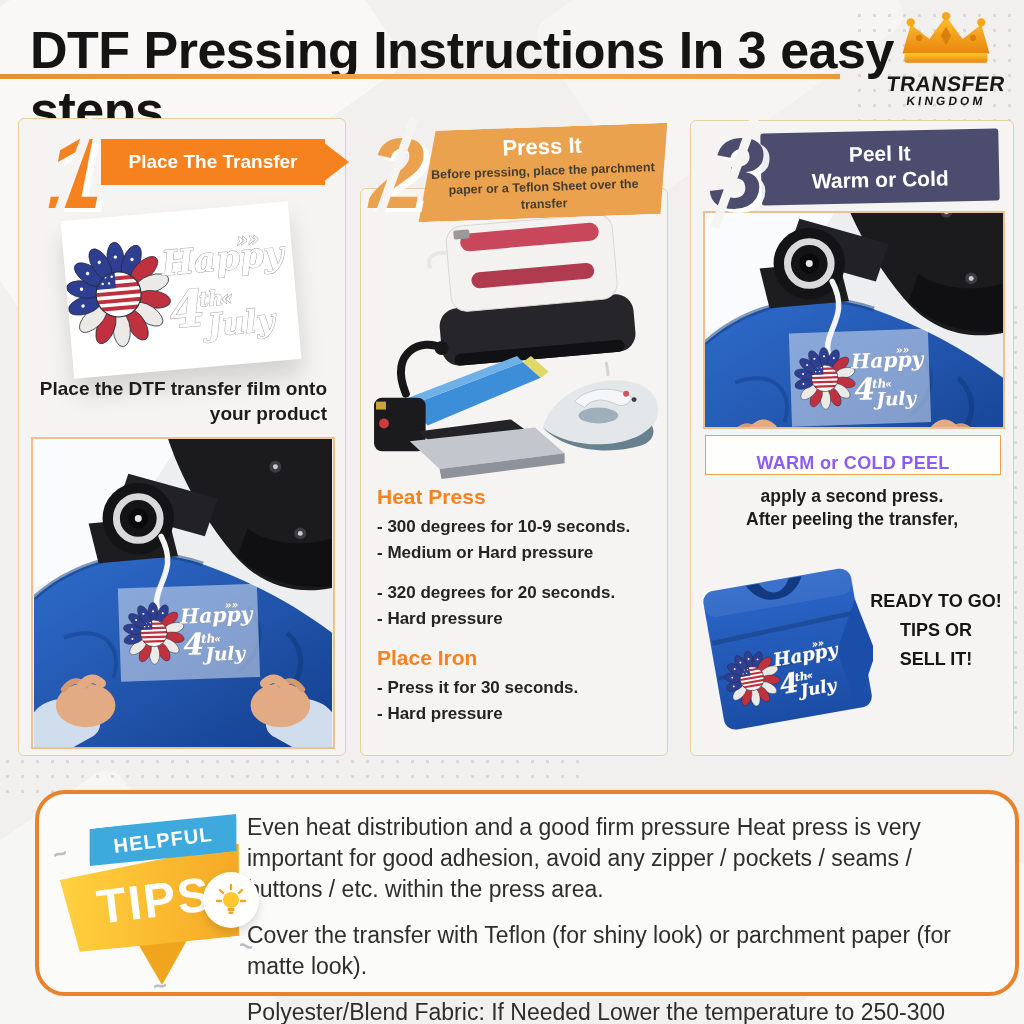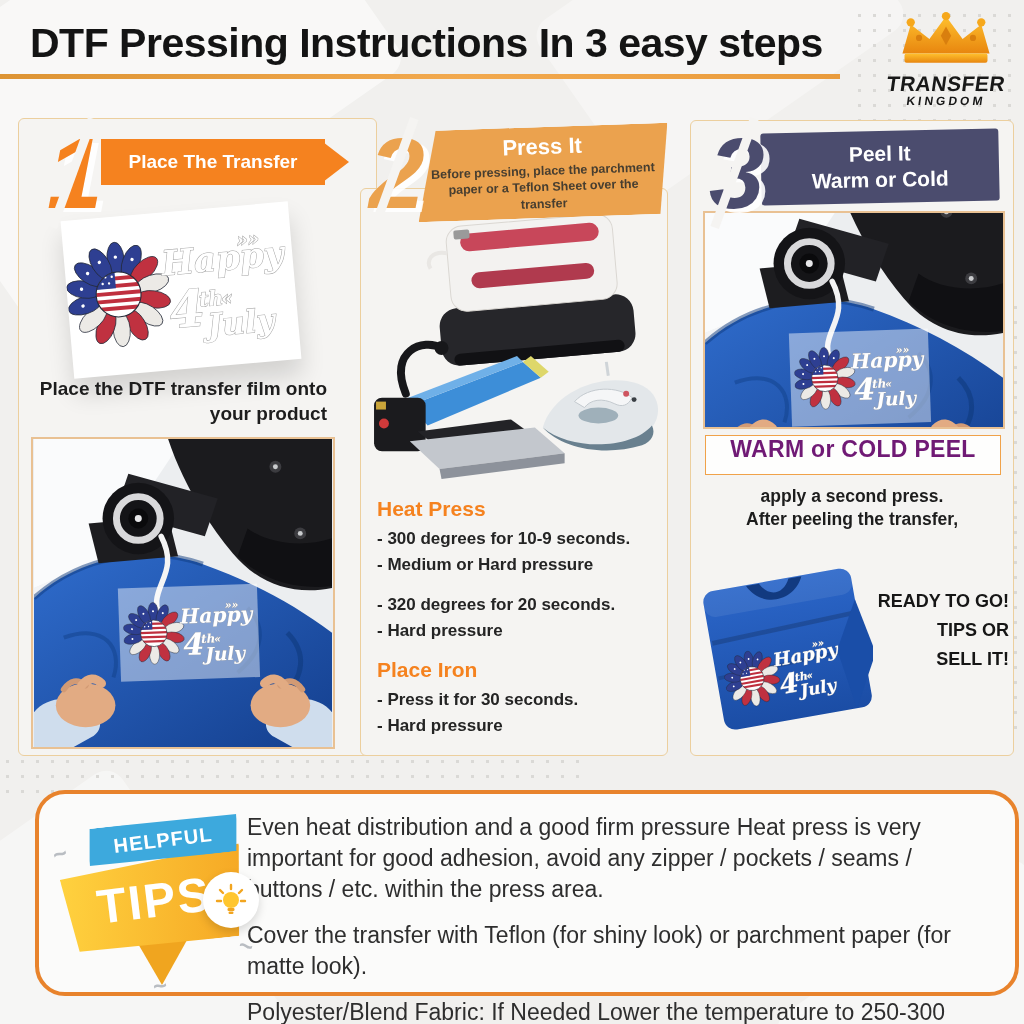--- a/index.html
+++ b/index.html
@@ -2,21 +2,21 @@
 <html><head>
 <meta charset="utf-8">
 <style>
   html,body{margin:0;padding:0;background:#e9e8e6;}
   .page{position:relative;width:1024px;height:1024px;background:#f1f0ee;overflow:hidden;
         font-family:"Liberation Sans",sans-serif;color:#1c1c1c;}
   .wedge{position:absolute;background:rgba(255,255,255,.55);transform:rotate(-35deg);border-radius:20px;}
   .dots{position:absolute;background-image:radial-gradient(#d7d6d3 1.6px,transparent 1.8px);
         background-size:15px 15px;opacity:.9;}
   
-  .page-title{position:absolute;left:30px;top:20px;font-size:41px;font-weight:800;letter-spacing:-.5px;color:#141414;}
+  .page-title{position:absolute;left:30px;top:20px;font-size:52px;font-weight:800;letter-spacing:-.5px;color:#141414;}
   .title-underline{position:absolute;left:0;top:74px;width:840px;height:5px;
         background:linear-gradient(90deg,#dd9434,#f2a94e 55%,#e99b3c);}
   .logo{position:absolute;left:872px;top:12px;width:148px;text-align:center;}
   .logo-name{font-size:21px;font-weight:800;color:#181818;transform:skewX(-8deg);letter-spacing:.5px;}
   .logo-sub{font-size:12px;font-weight:800;color:#181818;transform:skewX(-8deg);letter-spacing:3px;margin-top:-2px;}
   
   .card{position:absolute;background:#f5f4f2;border:1px solid #eccf9e;border-radius:6px;}
   .num{position:absolute;font-style:italic;font-weight:800;font-size:100px;line-height:1;
        text-shadow:6px 4px 0 rgba(255,255,255,.9);z-index:2;}
   .num .slash{position:absolute;left:38%;top:-8%;width:9px;height:116%;background:#f5f4f2;transform:rotate(20deg);}
@@ -31,22 +31,22 @@
   .banner3{position:absolute;background:#4B4C6E;color:#fff;text-align:center;transform:rotate(-1.2deg);
        border-radius:3px;z-index:1;display:flex;flex-direction:column;justify-content:center;}
   .banner3 div{font-size:21px;font-weight:800;line-height:1.25;}
   .film{position:absolute;background:#fff;box-shadow:0 16px 24px rgba(0,0,0,.14);transform:rotate(-5deg);}
   .caption{position:absolute;text-align:center;font-weight:800;font-size:19px;color:#1d1d1d;line-height:1.3;}
   .photo{position:absolute;border:2px solid #e9c193;overflow:hidden;background:#eceef0;}
   .blocks{position:absolute;left:16px;}
   .pblock{margin-bottom:15px;}
   .pblock .ptitle{color:#F5821F;font-size:21px;font-weight:800;margin-bottom:5px;}
   .pblock .pline{font-size:17px;font-weight:700;color:#242424;line-height:1.5;}
-  .peel-box{position:absolute;background:#fefefd;border:1px solid #f0a24a;display:flex;align-items:flex-start;
-       justify-content:center;color:#701a75;font-size:23px;font-weight:800;letter-spacing:.3px;}
+  .peel-box{position:absolute;background:#fefefd;border:1px solid #f0a24a;display:flex;align-items:flex-end;
+       justify-content:center;color:#8b5cf6;font-size:18px;font-weight:800;letter-spacing:.3px;}
   .ready{position:absolute;text-align:center;font-size:18px;font-weight:800;color:#161616;line-height:1.6;}
   
   .tips-box{position:absolute;left:35px;top:790px;width:976px;height:198px;background:#fbfbfa;
        border:4px solid #E8832C;border-radius:30px;z-index:1;}
   .tips-text{position:absolute;left:208px;top:18px;width:720px;}
   .tips-text p{margin:0 0 15px 0;font-size:23px;font-weight:500;color:#2e2e2e;line-height:1.35;}
   .badge{position:absolute;left:22px;top:20px;width:200px;height:170px;}
   .badge-yellow{position:absolute;left:2px;top:40px;width:182px;height:92px;
        background:linear-gradient(100deg,#ffd23f,#f5a623);transform:rotate(-7deg);
        clip-path:polygon(0 16%,100% 0,94% 100%,6% 96%);display:flex;align-items:center;justify-content:center;}
@@ -230,21 +230,21 @@
         <circle cx="76" cy="25" r="3" fill="#d97f0e"></circle>
       <rect x="10" y="40" width="80" height="9" rx="2" fill="url(#gGold)"></rect>
       <circle cx="16" cy="10" r="4" fill="#f6a81c"></circle>
         <circle cx="50" cy="4" r="4" fill="#f6a81c"></circle>
         <circle cx="84" cy="10" r="4" fill="#f6a81c"></circle>
     </svg>
     <div class="logo-name">TRANSFER</div>
     <div class="logo-sub">KINGDOM</div>
   </div>
 
-  <div class="card" style="left:18px;top:118px;width:326px;height:636px;padding-left:31px;">
+  <div class="card" style="left:18px;top:118px;width:326px;height:636px;">
     <div class="num" style="left:28px;top:4px;color:#F5821F;">
       <span>1</span><i class="slash"></i>
     </div>
     <div class="ribbon1" style="left:82px;top:20px;width:224px;height:46px;font-size:19px;">
       <span>Place The Transfer</span>
     </div>
     <div class="film" style="left:48px;top:92px;width:228px;height:158px;">
       <svg viewBox="0 0 220 120" style="width:222px;height:152px;margin-top:3px;">
         <use href="#july-design"></use>
       </svg>
@@ -294,21 +294,21 @@
       <g transform="translate(178,150)">
         <path d="M66,-2 l2,14" stroke="#cfd4d8" stroke-width="3"></path>
         <path d="M2,64 C12,28 62,8 98,20 C118,27 124,48 112,64 C92,88 30,90 2,64 Z" fill="#e3e7ea"></path>
         <path d="M2,64 C30,88 92,86 112,62 C116,70 112,78 102,82 C62,94 20,84 2,64 Z" fill="#69808f"></path>
         <path d="M34,38 C48,22 78,22 92,34 C88,42 82,44 74,40 C62,34 50,36 44,44 Z" fill="#f5f6f7" stroke="#c4cacf"></path>
         <ellipse cx="58" cy="52" rx="20" ry="8" fill="#9fb0ba"></ellipse>
         <circle cx="86" cy="30" r="3" fill="#cf5560"></circle>
           <circle cx="94" cy="36" r="2.5" fill="#3a3f44"></circle>
       </g>
     </svg>
-    <div class="blocks" style="top:308px;">
+    <div class="blocks" style="top:296px;">
       <div class="pblock">
         <div class="ptitle">Heat Press</div>
         <div class="pline">- 300 degrees for 10-9 seconds.</div>
         <div class="pline">- Medium or Hard pressure</div>
       </div>
       <div class="pblock">
         <div class="pline">- 320 degrees for 20 seconds.</div>
         <div class="pline">- Hard pressure</div>
       </div>
       <div class="pblock">
@@ -335,21 +335,21 @@
     <div class="peel-box" style="left:14px;top:314px;width:294px;height:38px;">
       <span>WARM or COLD PEEL</span>
     </div>
     <div class="caption" style="left:14px;top:364px;width:294px;font-size:17.5px;">
       <div>apply a second press.</div>
       <div>After peeling the transfer,</div>
     </div>
     <svg viewBox="0 0 190 210" style="position:absolute;left:4px;top:424px;width:178px;height:200px;">
       <use href="#folded-shirt"></use>
     </svg>
-    <div class="ready" style="left:172px;top:466px;width:146px;text-align:right;">
+    <div class="ready" style="left:172px;top:466px;width:146px;">
       <div>READY TO GO!</div>
       <div>TIPS OR</div>
       <div>SELL IT!</div>
     </div>
   </div>
 
   <div class="tips-box">
     <div class="badge">
       <div class="badge-tail"></div>
       <div class="badge-yellow">

